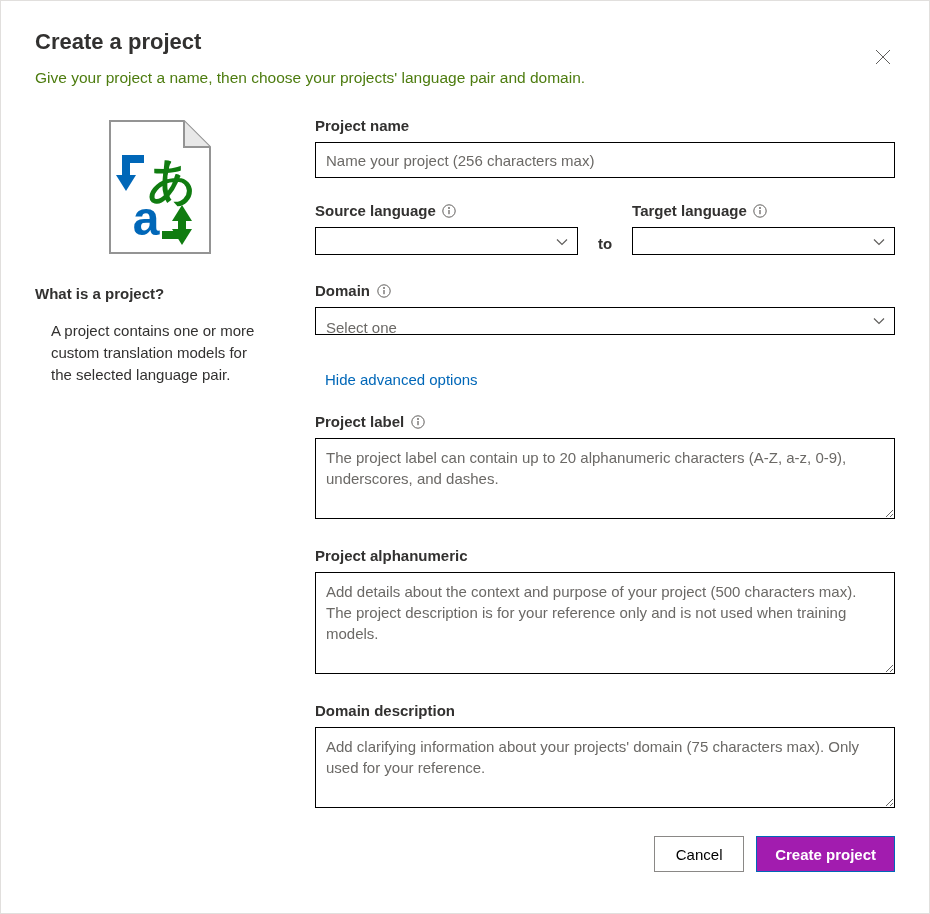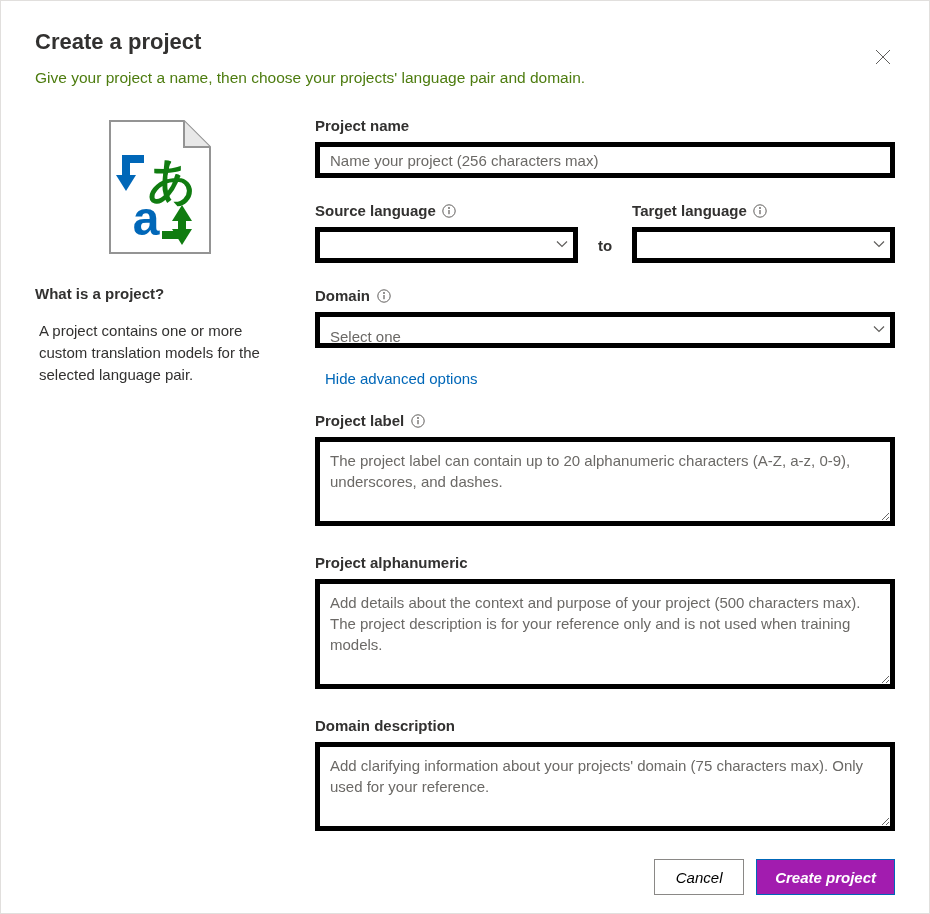--- a/index.html
+++ b/index.html
@@ -58,21 +58,21 @@
   }
   .help-heading {
     font-size: 15px;
     font-weight: 600;
     margin: 0 0 18px 0;
   }
   .help-text {
     font-size: 15px;
     line-height: 1.45;
     color: #323130;
-    margin:4px;
+    margin:16px;
   }
   .right-col {
     flex: 1;
   }
   .field-label {
     font-size: 15px;
     font-weight: 600;
     margin: 0 0 8px 0;
     display: flex;
     align-items: center;
@@ -85,33 +85,33 @@
     display:inline-flex;
     align-items:center;
     justify-content:center;
   }
   .info-icon svg { display:block; }
   .text-input, .select, .textarea {
     width: 100%;
     font-family: inherit;
     font-size: 15px;
     color: #323130;
-    border: 5px solid #000000;
+    border: 1px solid #000000;
     background: #fff;
     outline: none;
   }
   .text-input {
     height: 36px;
     padding: 0 10px;
   }
   .text-input::placeholder, .textarea::placeholder {
     color: #6b6966;
   }
   .select {
-    height: 36px;
+    height: 28px;
     padding: 11px 32px 0 10px;
     appearance: none;
     -webkit-appearance: none;
     background-image: none;
     position:relative;
     text-align:left;
     cursor:pointer;
   }
   .select-wrap {
     position: relative;
@@ -143,39 +143,38 @@
   }
   .group { margin-bottom: 24px; }
   .group.tight { margin-bottom: 18px; }
   .link-btn {
     background:none;
     border:none;
     color:#0067b8;
     font-size:15px;
     cursor:pointer;
     padding:0;
-    margin: 4px 0 0 10px;
+    margin: 16px 0 0 10px;
     text-align: right;
   }
   .footer {
     display:flex;
     justify-content:flex-end;
     gap: 12px;
     margin-top: 18px;
   }
   .btn {
     height: 36px;
     min-width: 90px;
     padding: 0 18px;
     font-family: inherit;
     font-size: 15px;
     border: 1px solid #8a8886;
     background: #fff;
     cursor: pointer;
-    font-style: italic;
   }
   .btn-primary {
     background: #a21caf;
     border-color: #0067b8;
     color: #fff;
     font-weight:600;
   }
 </style>
 </head>
 <body>

